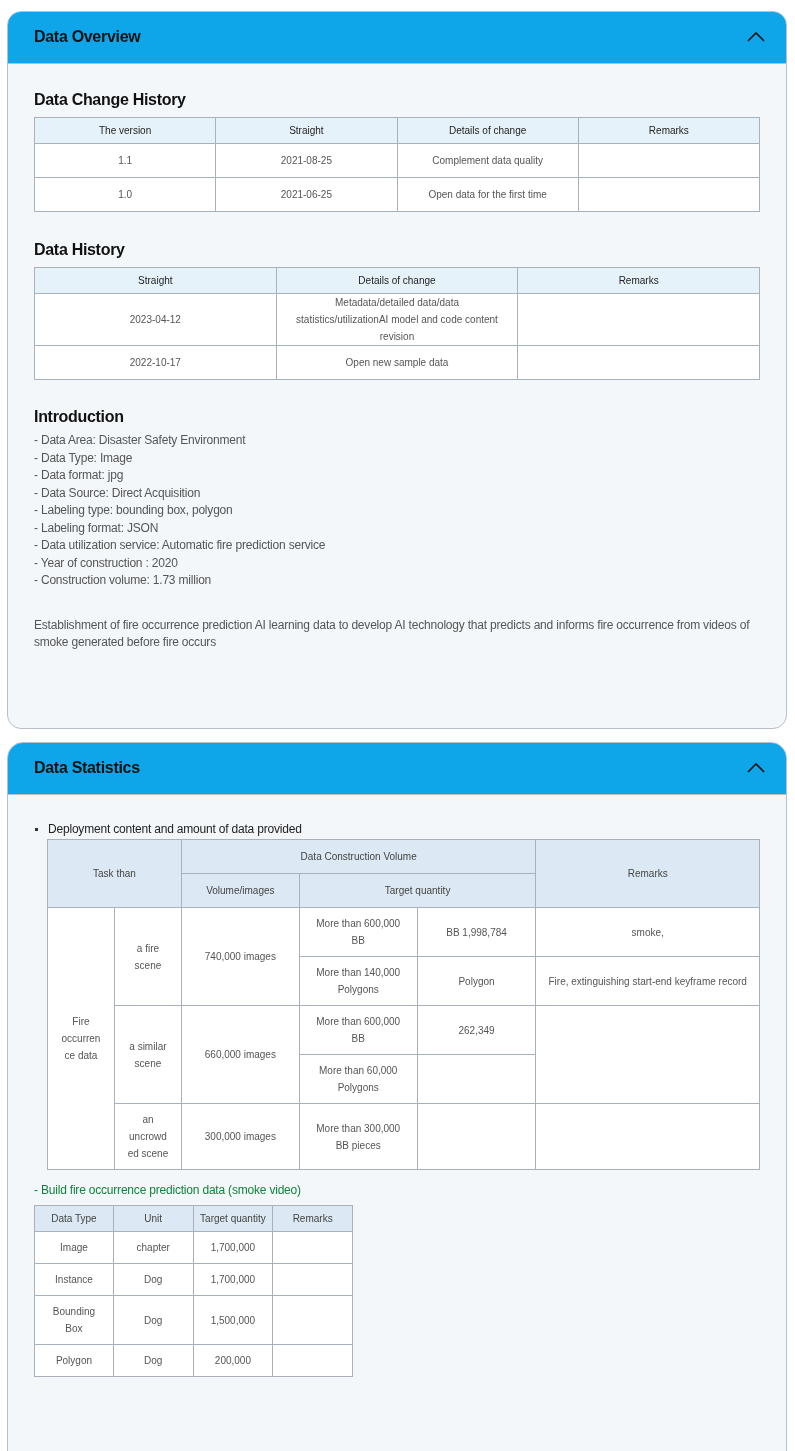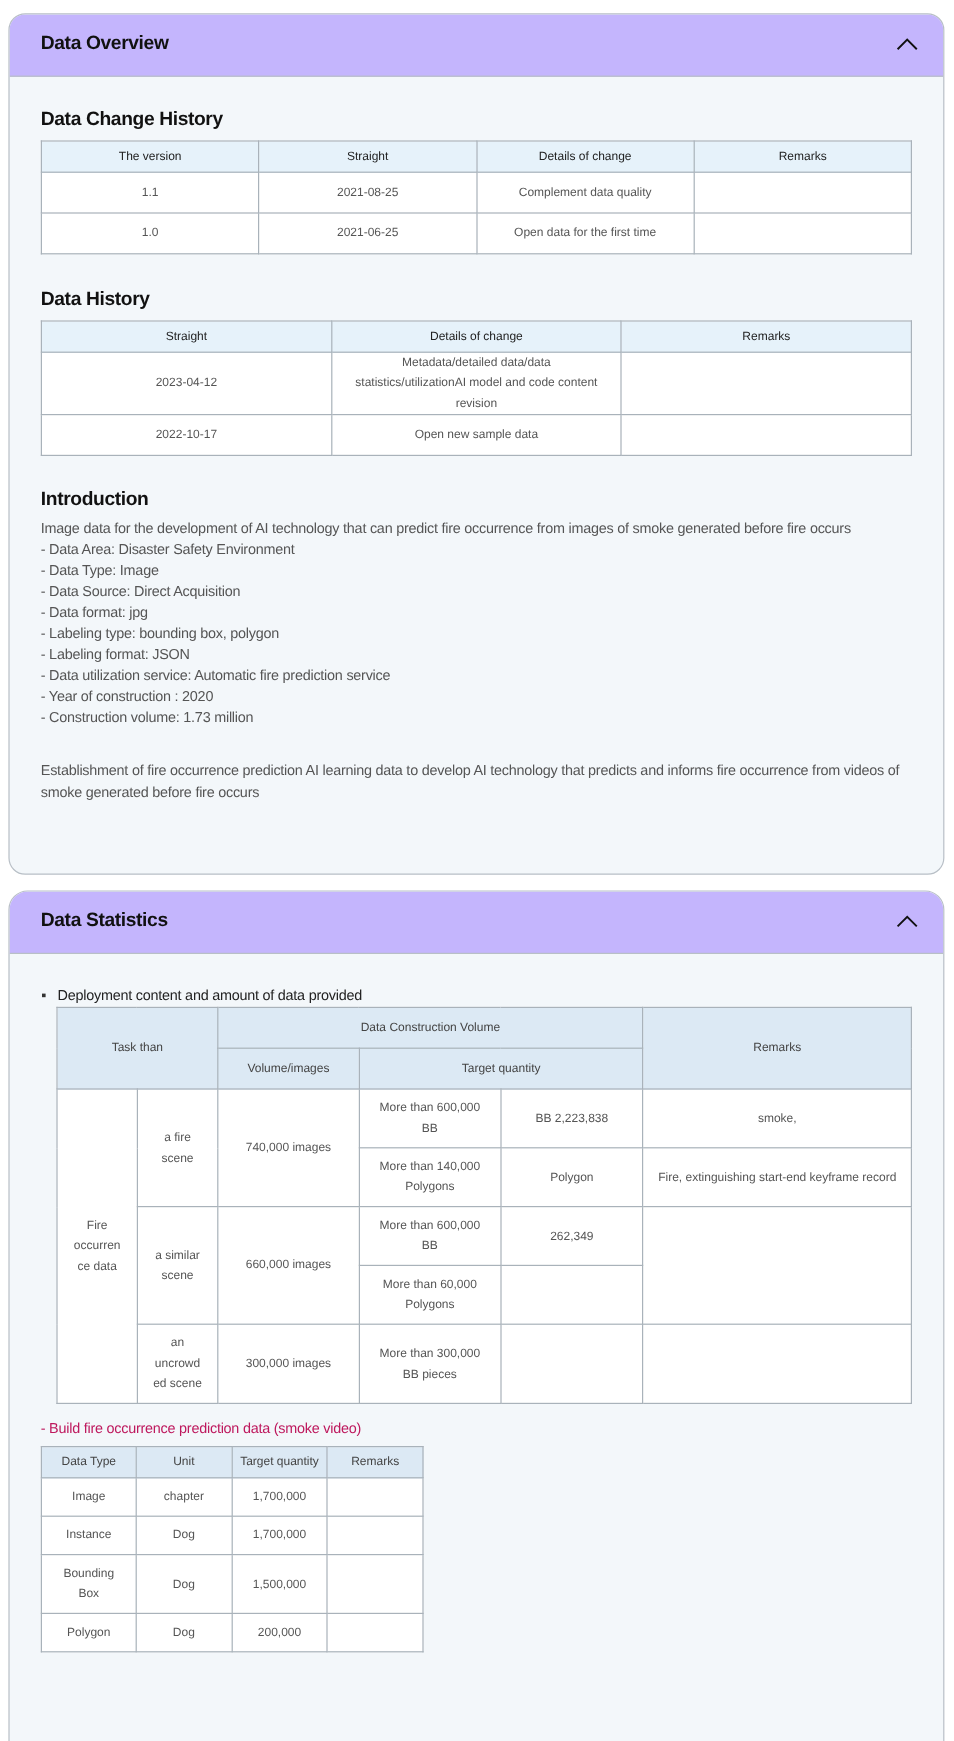--- a/index.html
+++ b/index.html
@@ -1,36 +1,36 @@
 <!DOCTYPE html>
 <html><head>
   <meta charset="utf-8">
   <style>
     * { box-sizing: border-box; margin: 0; padding: 0; }
     html, body { width: 795px; height: 1451px; background: #ffffff; font-family: "Liberation Sans", sans-serif; color: #222; overflow: hidden; }
     .panel { position: absolute; left: 7px; width: 780px; border: 1px solid #b8bfc6; border-radius: 14px; background: #f3f7fa; overflow: hidden; }
     #panel-overview { top: 11px; height: 718px; }
     #panel-stats { top: 742px; height: 860px; border-radius: 16px; }
-    .panel-header { height: 52px; background: #c4b5fd; border-bottom: 1px solid #b8bfc6; position: relative; cursor: pointer; }
+    .panel-header { height: 52px; background: #0ea5e9; border-bottom: 1px solid #b8bfc6; position: relative; cursor: pointer; }
     .panel-title { position: absolute; left: 26px; top: 16px; font-size: 16px; font-weight: bold; color: #111; letter-spacing: -0.3px; }
     .chevron { position: absolute; right: 20px; top: 17px; width: 20px; height: 14px; }
     .chevron svg { display: block; }
     .panel-body { position: relative; padding: 0 26px; }
     h3 { font-size: 16px; font-weight: bold; color: #111; letter-spacing: -0.3px; }
     table { border-collapse: collapse; width: 100%; background: #fff; }
     th, td { border: 1px solid #a9b2ba; text-align: center; font-size: 10px; color: #555; font-weight: normal; }
     th { background: #e6f2fa; color: #222; }
     .t1 th { height: 26px; }
     .t1 td { height: 34px; }
     .intro p, .purpose p { font-size: 12px; color: #555; line-height: 17.5px; letter-spacing: -0.2px; }
     .stats th { background: #dce9f4; color: #444; }
     .stats td, .stats th { line-height: 17px; }
     .bullet-line { font-size: 12px; color: #222; display: flex; align-items: center; letter-spacing: -0.2px; }
     .bullet { width: 3px; height: 3px; background: #333; display: inline-block; margin: 0 10px 0 1px; }
-    .sub-note { font-size: 12px; color: #be185d; letter-spacing: -0.2px; }
+    .sub-note { font-size: 12px; color: #15803d; letter-spacing: -0.2px; }
   </style>
 </head>
 <body>
 
 <div class="panel" id="panel-overview">
   <div class="panel-header">
     <span class="panel-title">Data Overview</span>
     <span class="chevron">
       <svg width="20" height="14" viewBox="0 0 20 14">
           <polyline points="2,12 10,4 18,12" fill="none" stroke="#111" stroke-width="1.6"></polyline>
@@ -78,25 +78,24 @@
       <tr>
         <td>2022-10-17</td>
         <td>Open new sample data</td>
         <td></td>
       </tr>
     </tbody>
       </table>
 
     <div class="intro" style="margin-top:28px;">
       <h3 style="margin-bottom:6px;">Introduction</h3>
-      <p>Image data for the development of AI technology that can predict fire occurrence from images of smoke generated before fire occurs</p>
       <p>- Data Area: Disaster Safety Environment</p>
       <p>- Data Type: Image</p>
+      <p>- Data format: jpg</p>
       <p>- Data Source: Direct Acquisition</p>
-      <p>- Data format: jpg</p>
       <p>- Labeling type: bounding box, polygon</p>
       <p>- Labeling format: JSON</p>
       <p>- Data utilization service: Automatic fire prediction service</p>
       <p>- Year of construction : 2020</p>
       <p>- Construction volume: 1.73 million</p>
     </div>
 
     <div class="purpose" style="margin-top:27px;">
       <p>Establishment of fire occurrence prediction AI learning data to develop AI technology that predicts and informs fire occurrence from videos of smoke generated before fire occurs</p>
     </div>
@@ -135,21 +134,21 @@
       </tr>
       <tr style="height:34px;">
         <th>Volume/images</th>
         <th colspan="2">Target quantity</th>
       </tr>
       <tr style="height:49px;">
         <td rowspan="5" style="padding:0 8px;">Fire occurren ce data</td>
         <td rowspan="2" style="padding:0 15px;">a fire scene</td>
         <td rowspan="2">740,000 images</td>
         <td style="padding:0 14px;">More than 600,000 BB</td>
-        <td>BB 2,223,838</td>
+        <td>BB 1,998,784</td>
         <td>smoke,</td>
       </tr>
       <tr style="height:49px;">
         <td style="padding:0 14px;text-align:center;">More than 140,000 Polygons</td>
         <td>Polygon</td>
         <td>Fire, extinguishing start-end keyframe record</td>
       </tr>
       <tr style="height:49px;">
         <td rowspan="2" style="padding:0 12px;">a similar scene</td>
         <td rowspan="2">660,000 images</td>

